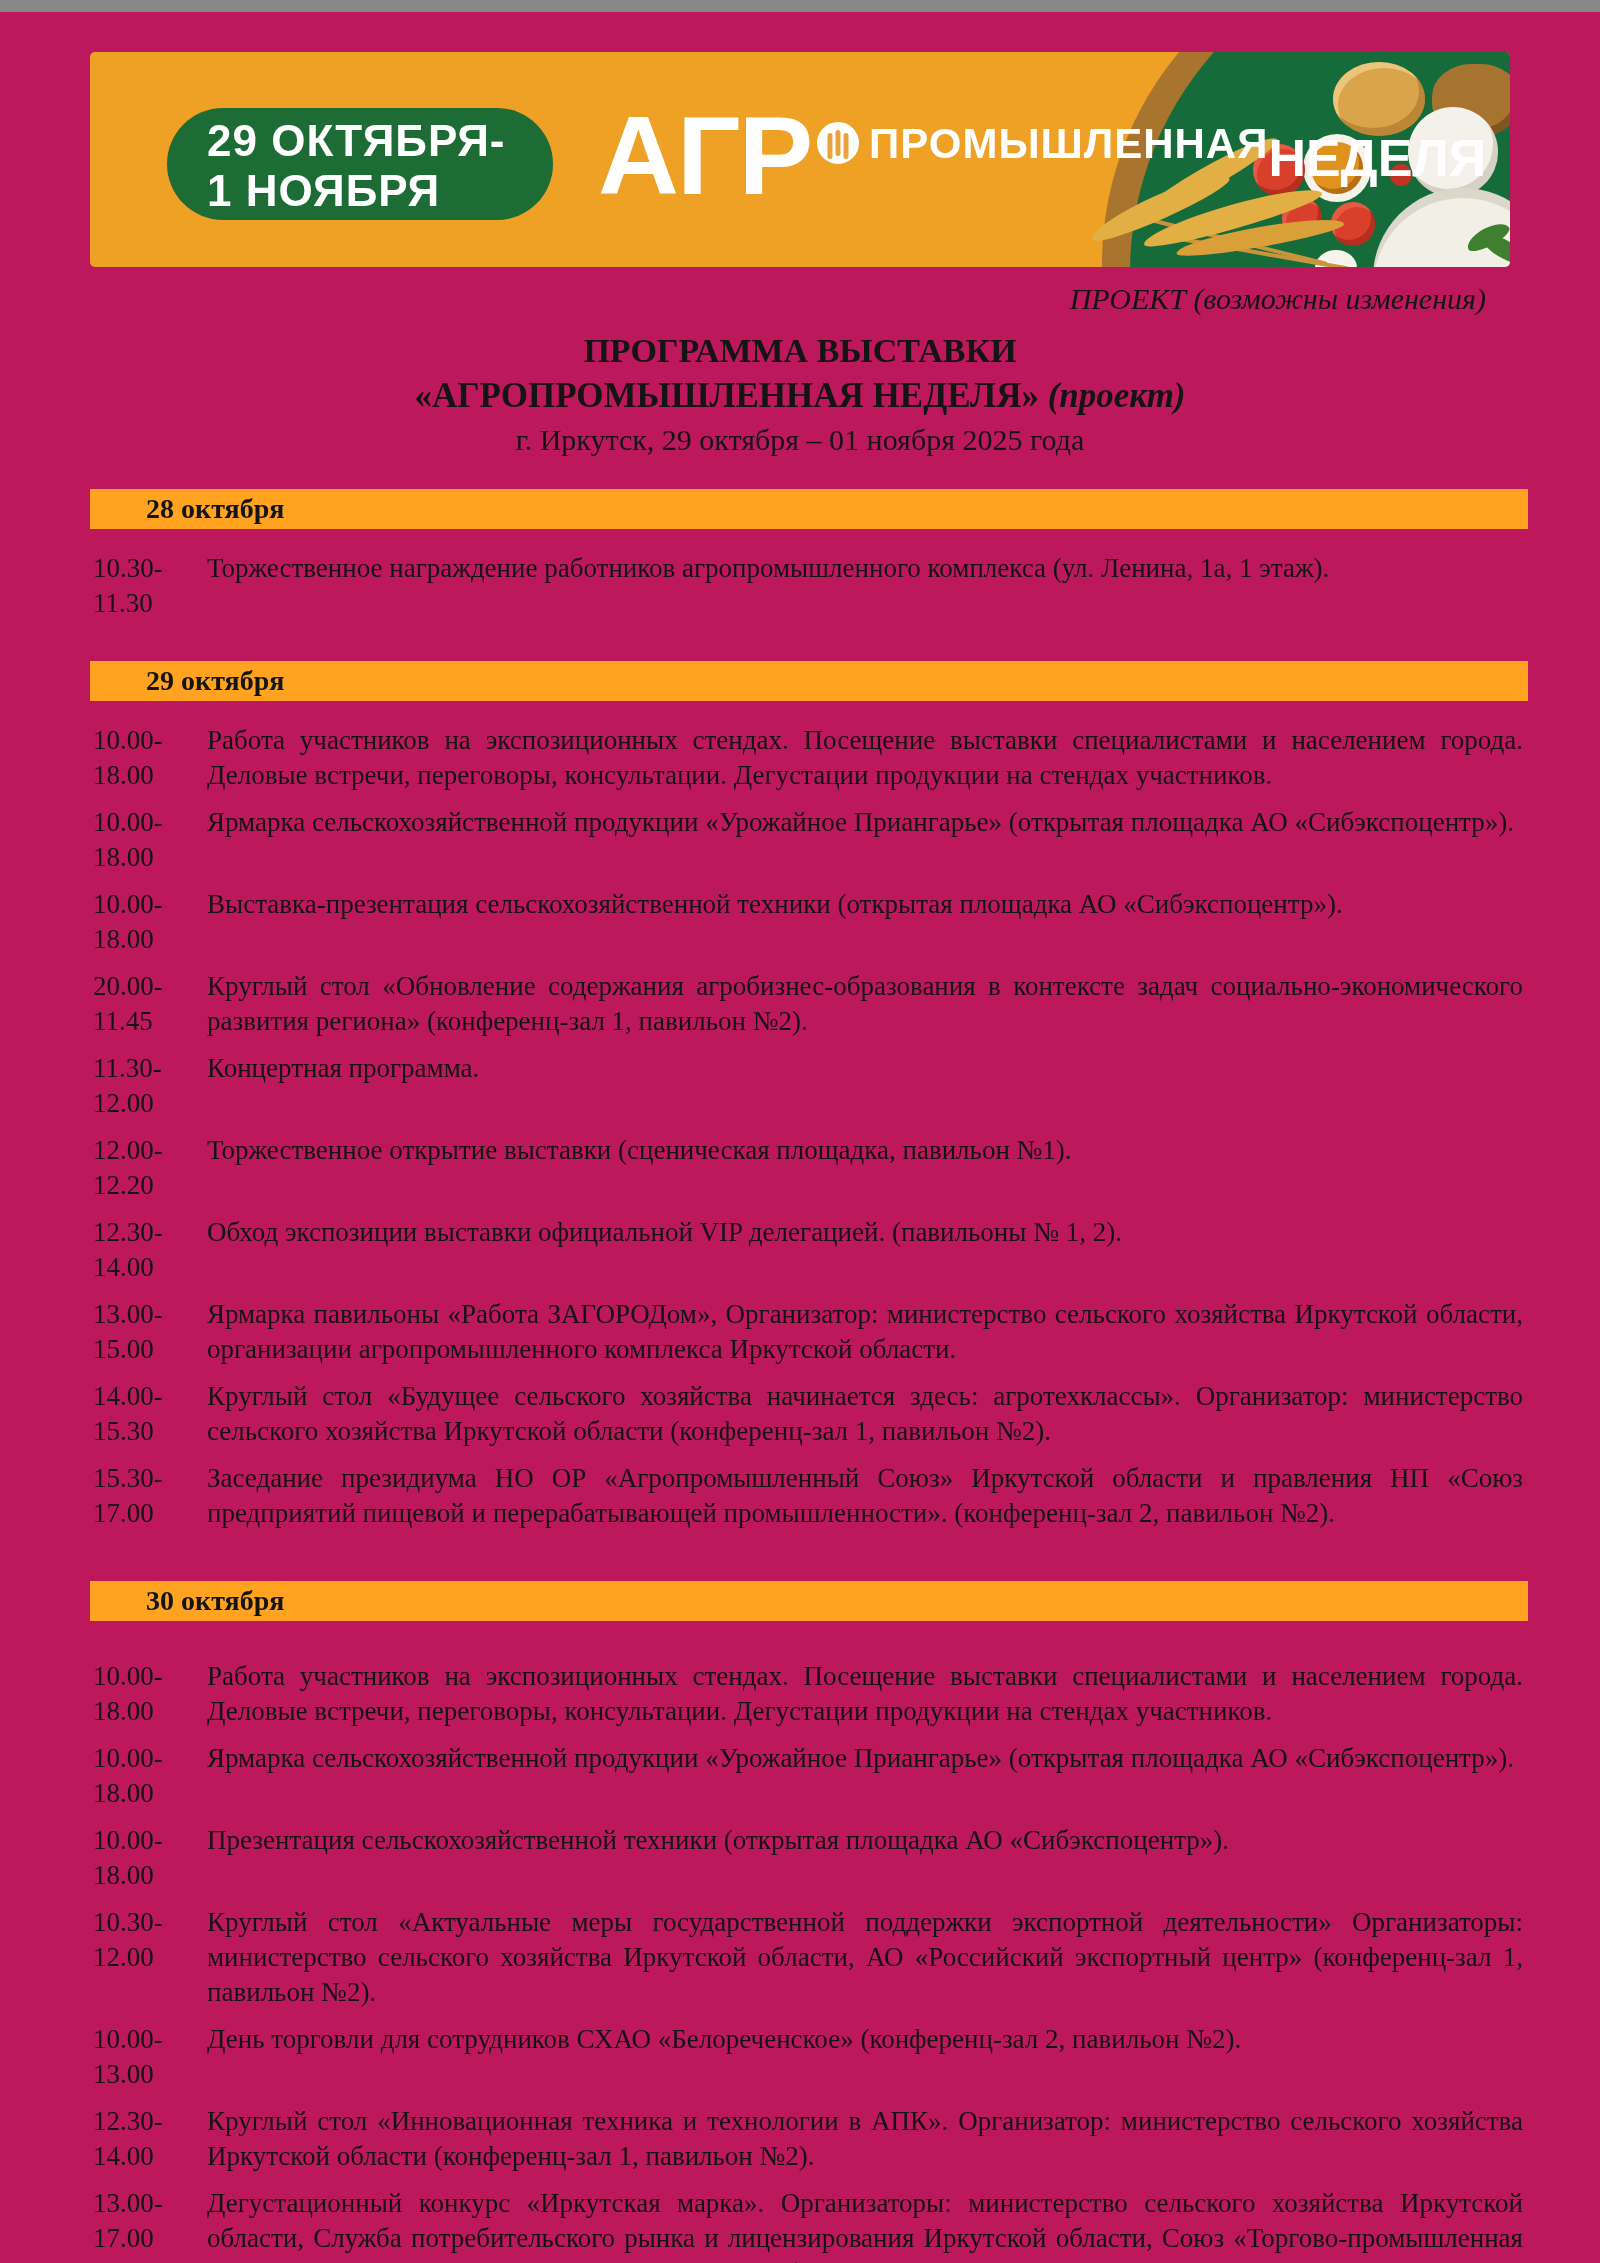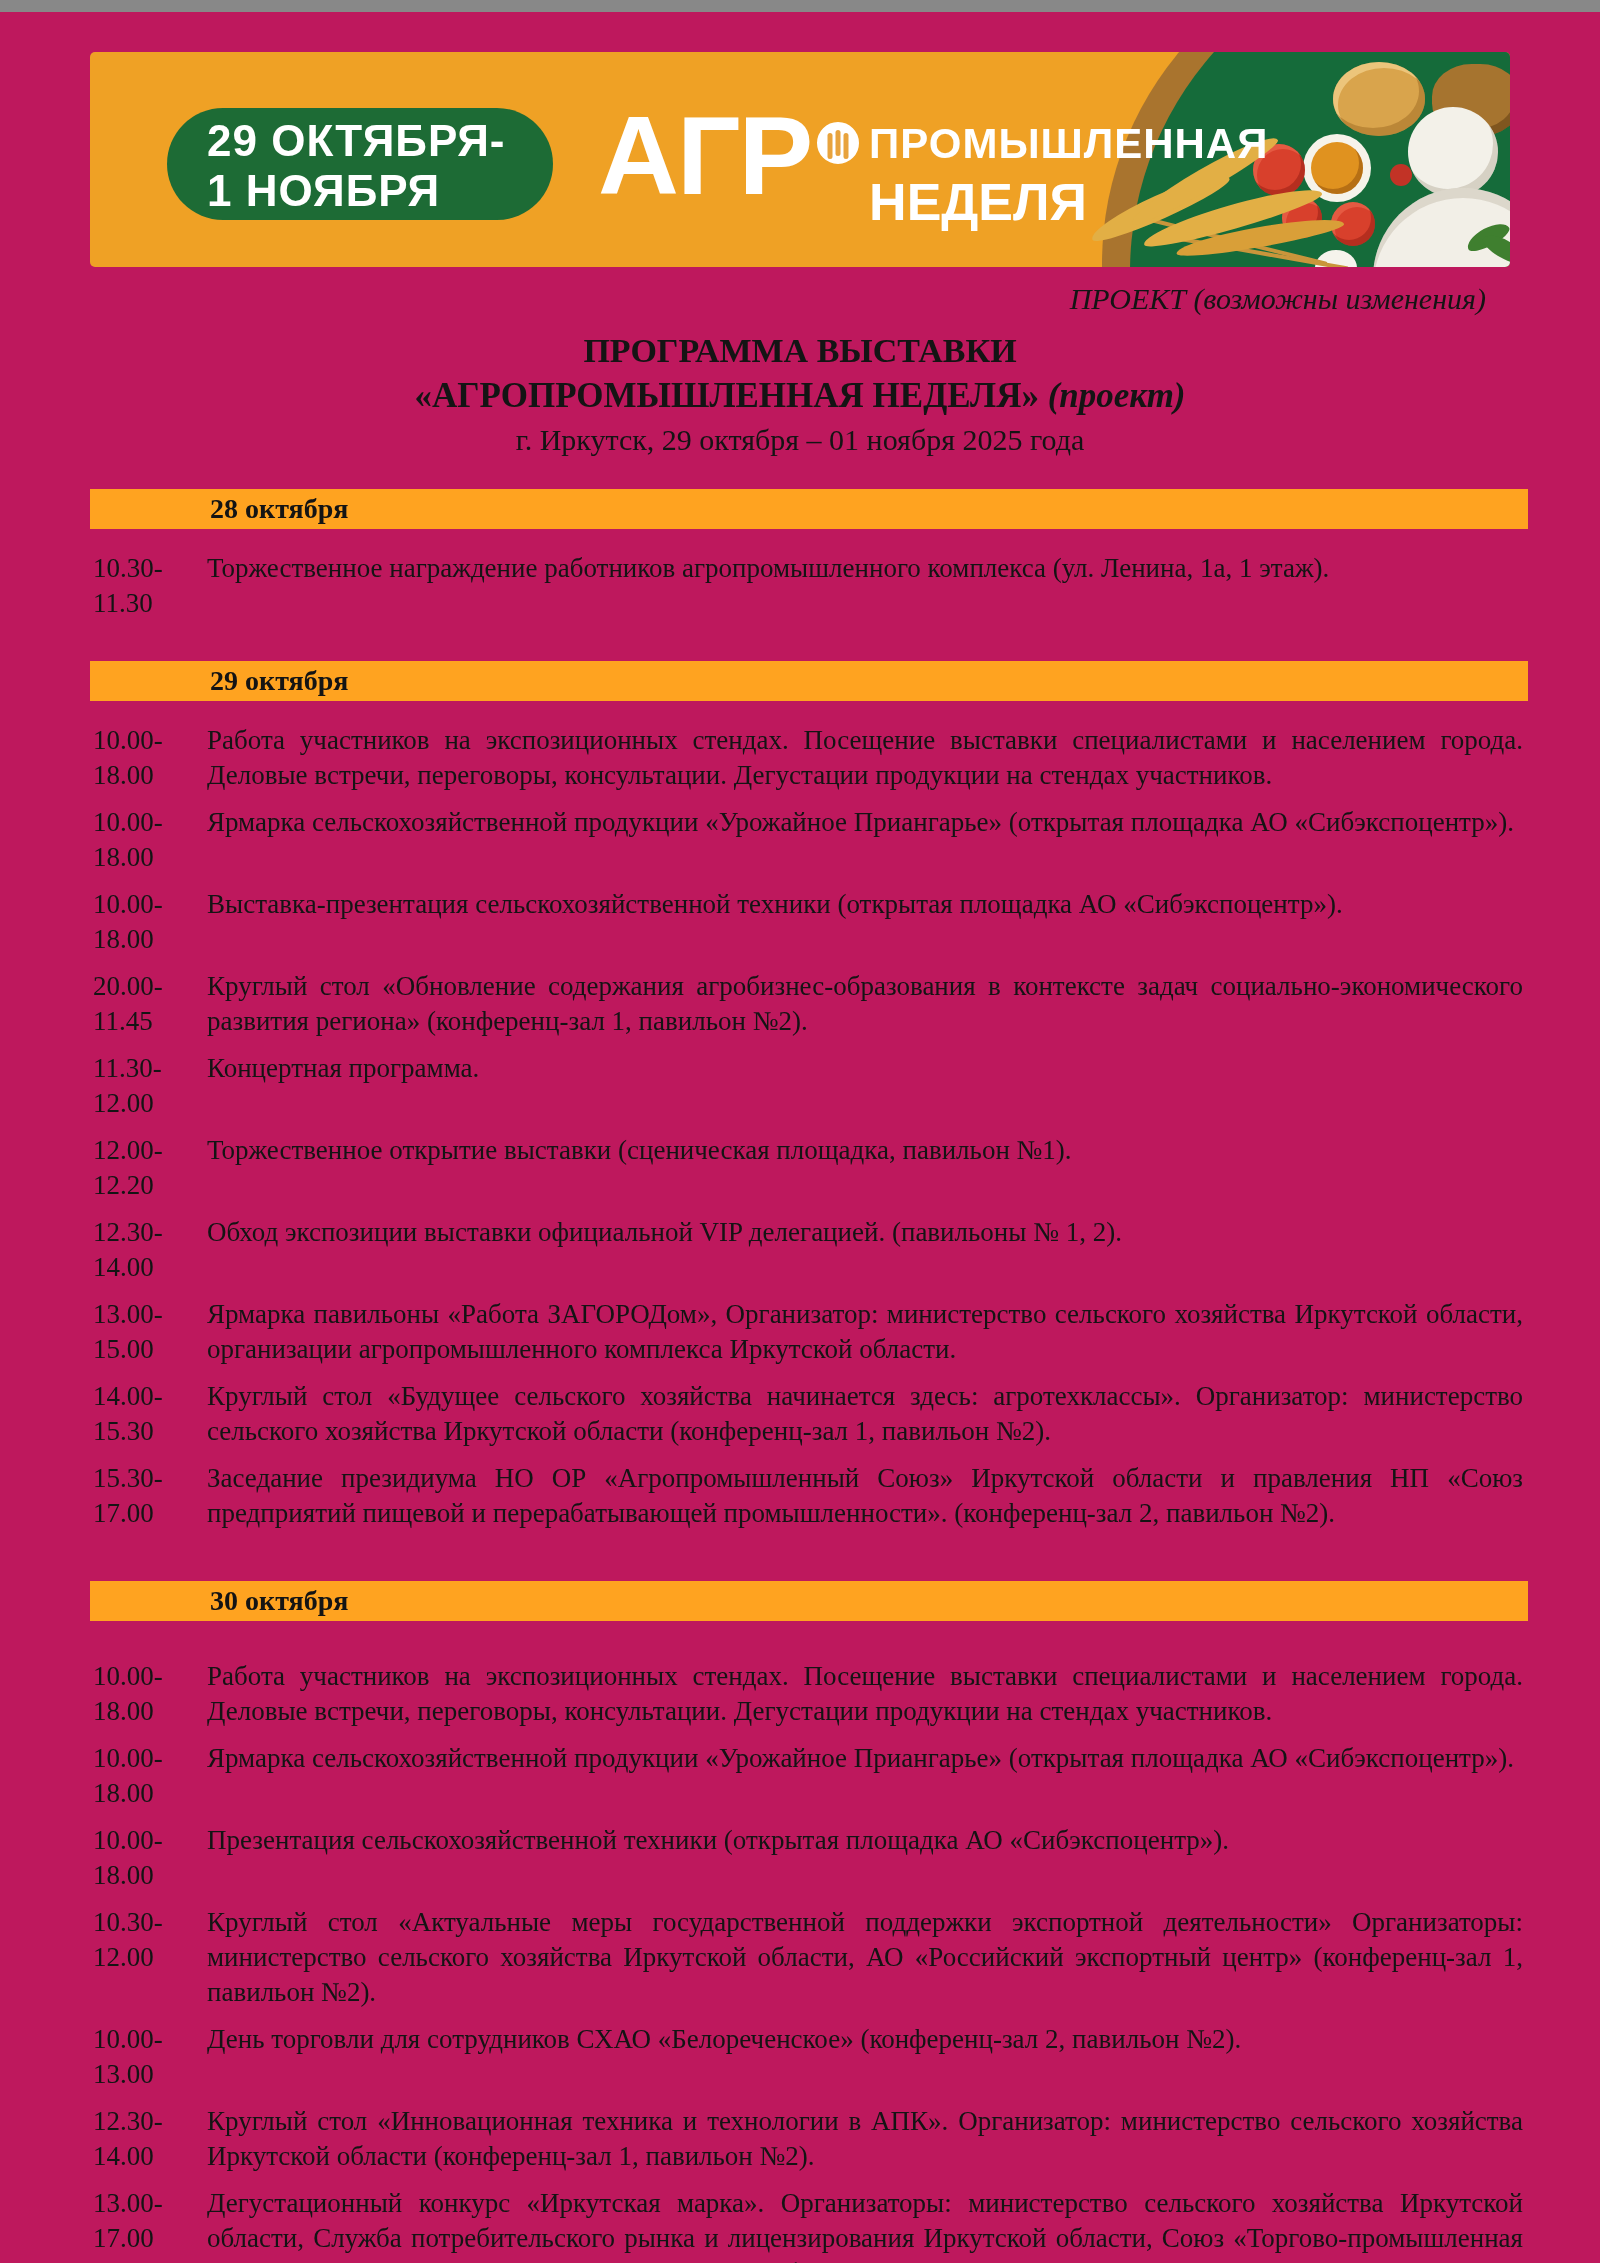--- a/index.html
+++ b/index.html
@@ -64,21 +64,21 @@
     border-radius:58px;
     color:#fff;
     font-family:"Liberation Sans","DejaVu Sans",sans-serif;
     font-weight:800;font-size:44px;line-height:50px;
     padding:8px 0 0 40px;letter-spacing:1px;
   }
   .logo{position:absolute;left:508px;top:48px;display:flex;align-items:flex-start;color:#fff;font-family:"Liberation Sans","DejaVu Sans",sans-serif;}
   .agro{font-size:112px;font-weight:800;line-height:112px;letter-spacing:-2px;}
   .ring-o{position:relative;display:inline-block;width:42px;height:42px;border:21px solid #fff;border-radius:50%;margin:22px 10px 0 6px;}
   .ring-wheat{position:absolute;left:50%;top:50%;width:5px;height:26px;background:#E8A33D;transform:translate(-50%,-50%);border-radius:3px;box-shadow:-8px 3px 0 0 #E8A33D,8px 3px 0 0 #E8A33D;}
-  .logo-right{display:flex;flex-direction:column;margin-top:22px;}
+  .logo-right{display:flex;flex-direction:row;margin-top:22px;}
   .promysh{font-size:42px;font-weight:700;line-height:44px;letter-spacing:1px;}
   .nedelya{font-size:52px;font-weight:700;line-height:72px;letter-spacing:0;}
 
   
   .draft-note{
     margin-top:14px;
     padding-right:114px;
     text-align:right;
     font-style:italic;
     font-size:30px;line-height:36px;
@@ -90,21 +90,21 @@
   .t3{font-size:30px;line-height:42px;}
 
   
   .schedule{padding:0 77px 0 93px;}
   .day-bar{
     height:40px;
     width:calc(100% + 8px);
     margin-left:-3px;
     background:var(--accent);
     font-weight:bold;font-size:28px;line-height:40px;
-    padding-left:120px;
+    padding-left:56px;
   }
   .items{margin-top:22px;}
   .day-section-0 .day-bar{margin-top:28px;}
   .day-section-1 .day-bar{margin-top:40px;}
   .day-section-2 .day-bar{margin-top:50px;}
   .day-section-2 .items{margin-top:38px;}
   .item{display:flex;margin-bottom:12px;font-size:27px;line-height:35px;}
   .time{flex:0 0 114px;width:114px;}
   .desc{flex:1;text-align:justify;}
   .item.truncated .desc{text-align-last:justify;}

